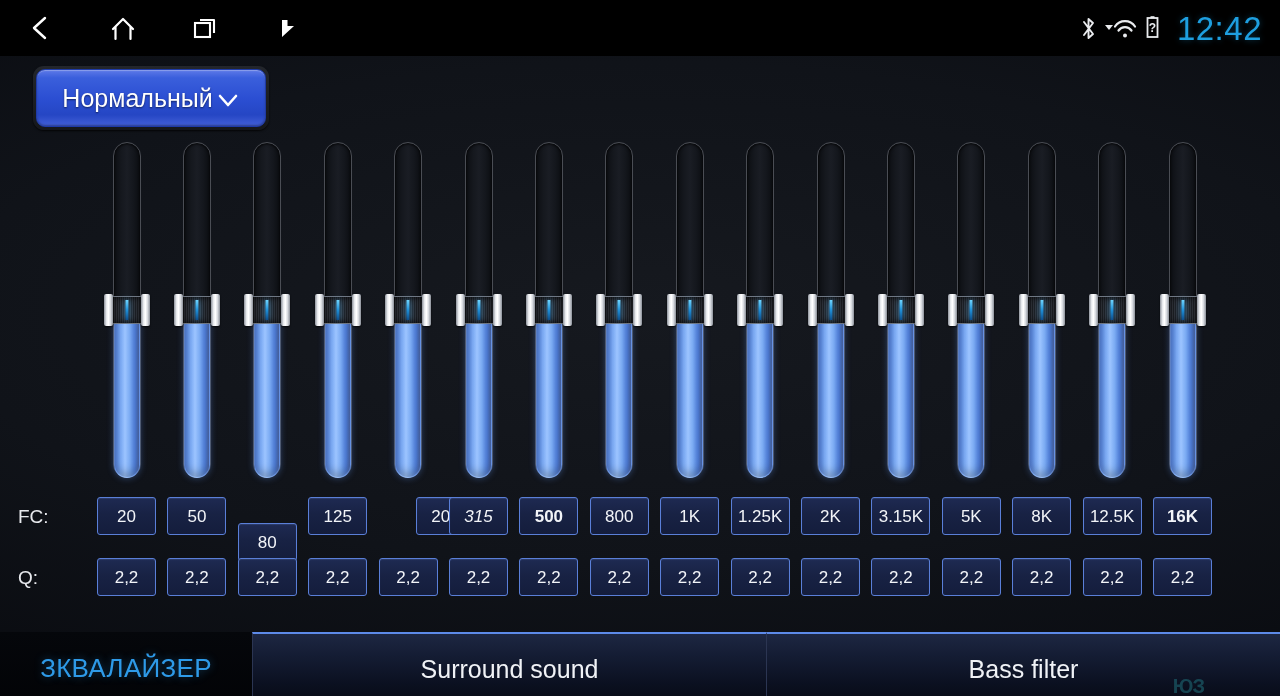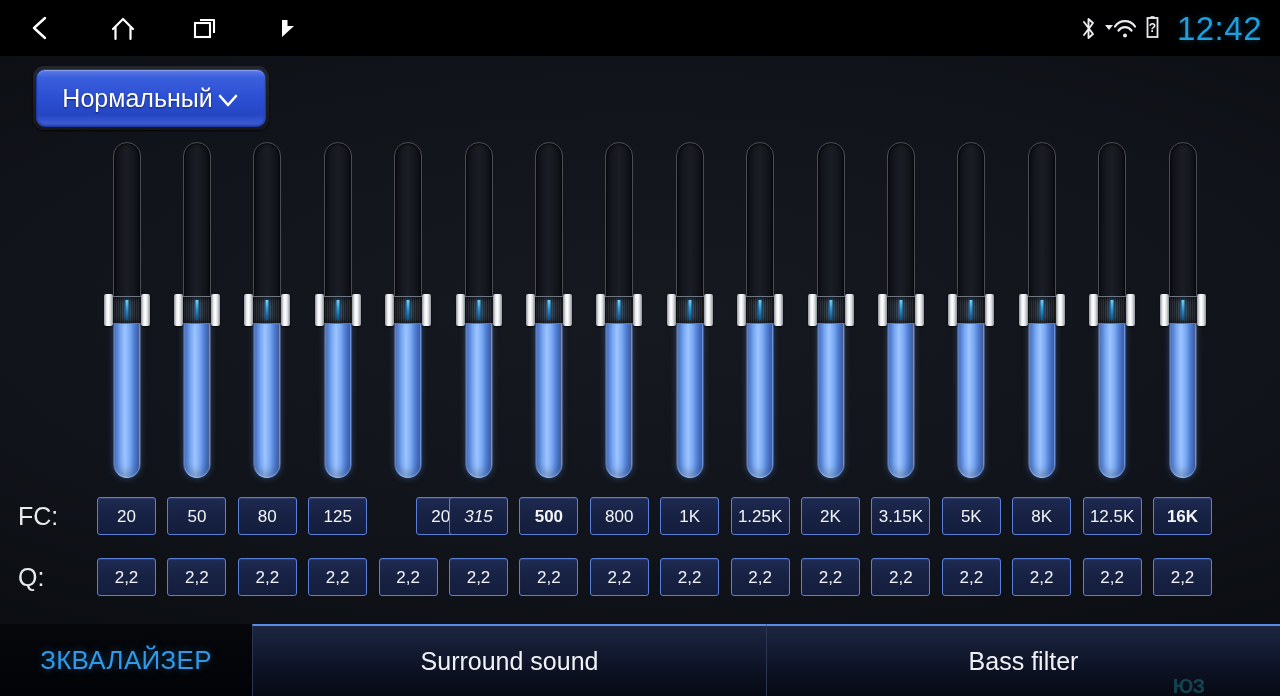--- a/index.html
+++ b/index.html
@@ -122,36 +122,36 @@
 
   
   .vrow {
     position:absolute; left:0; width:1280px; height:38px; z-index:15;
   }
   #fcrow { top:497px; }
   #qrow  { top:558px; }
   .rowlabel {
     position:absolute; left:18px; top:0; height:38px;
     display:flex; align-items:center;
-    color:#e8eaee; font-size:25px; line-height:1;
+    color:#e8eaee; font-size:19px; line-height:1;
   }
   .vbox {
     position:absolute; top:0; width:59px; height:38px;
     border:1px solid #5a7fd8;
     border-radius:3px;
     background:linear-gradient(180deg,#1e2a52 0%,#182244 45%,#141d3c 100%);
     display:flex; align-items:center; justify-content:center;
     color:#f2f4f8; font-size:17px; line-height:1;
     box-shadow:inset 0 1px 1px rgba(120,150,220,.18);
     cursor:pointer;
   }
 
   
   #tabbar {
-    position:absolute; left:0; bottom:0; width:1280px; height:72px;
+    position:absolute; left:0; bottom:0; width:1280px; height:64px;
     z-index:30;
     display:flex;
   }
   .tab {
     height:72px;
     display:flex; align-items:center; justify-content:center;
     cursor:pointer;
     position:relative;
   }
   .tab.active {
@@ -422,21 +422,21 @@
           <div class="thumb-cap l"></div>
           <div class="thumb-cap r"></div>
         </div>
       </div>
     </div>
 
   <div class="vrow" id="fcrow">
     <span class="rowlabel">FC:</span>
   <div class="vbox" style="left: 97px;">20</div>
       <div class="vbox" style="left: 167.4px;">50</div>
-      <div class="vbox" style="left: 237.8px;">80</div>
+      <div class="vbox" style="left: 237.8px; margin-top: 26px;">80</div>
       <div class="vbox" style="left: 308.2px;">125</div>
       <div class="vbox" style="left: 368px; margin-left: 48px;">200</div>
       <div class="vbox" style="left: 449px; font-style: italic;">315</div>
       <div class="vbox" style="left: 519.4px; font-weight: bold;">500</div>
       <div class="vbox" style="left: 589.8px;">800</div>
       <div class="vbox" style="left: 660.2px;">1K</div>
       <div class="vbox" style="left: 730.6px;">1.25K</div>
       <div class="vbox" style="left: 801px;">2K</div>
       <div class="vbox" style="left: 871.4px;">3.15K</div>
       <div class="vbox" style="left: 941.8px;">5K</div>

